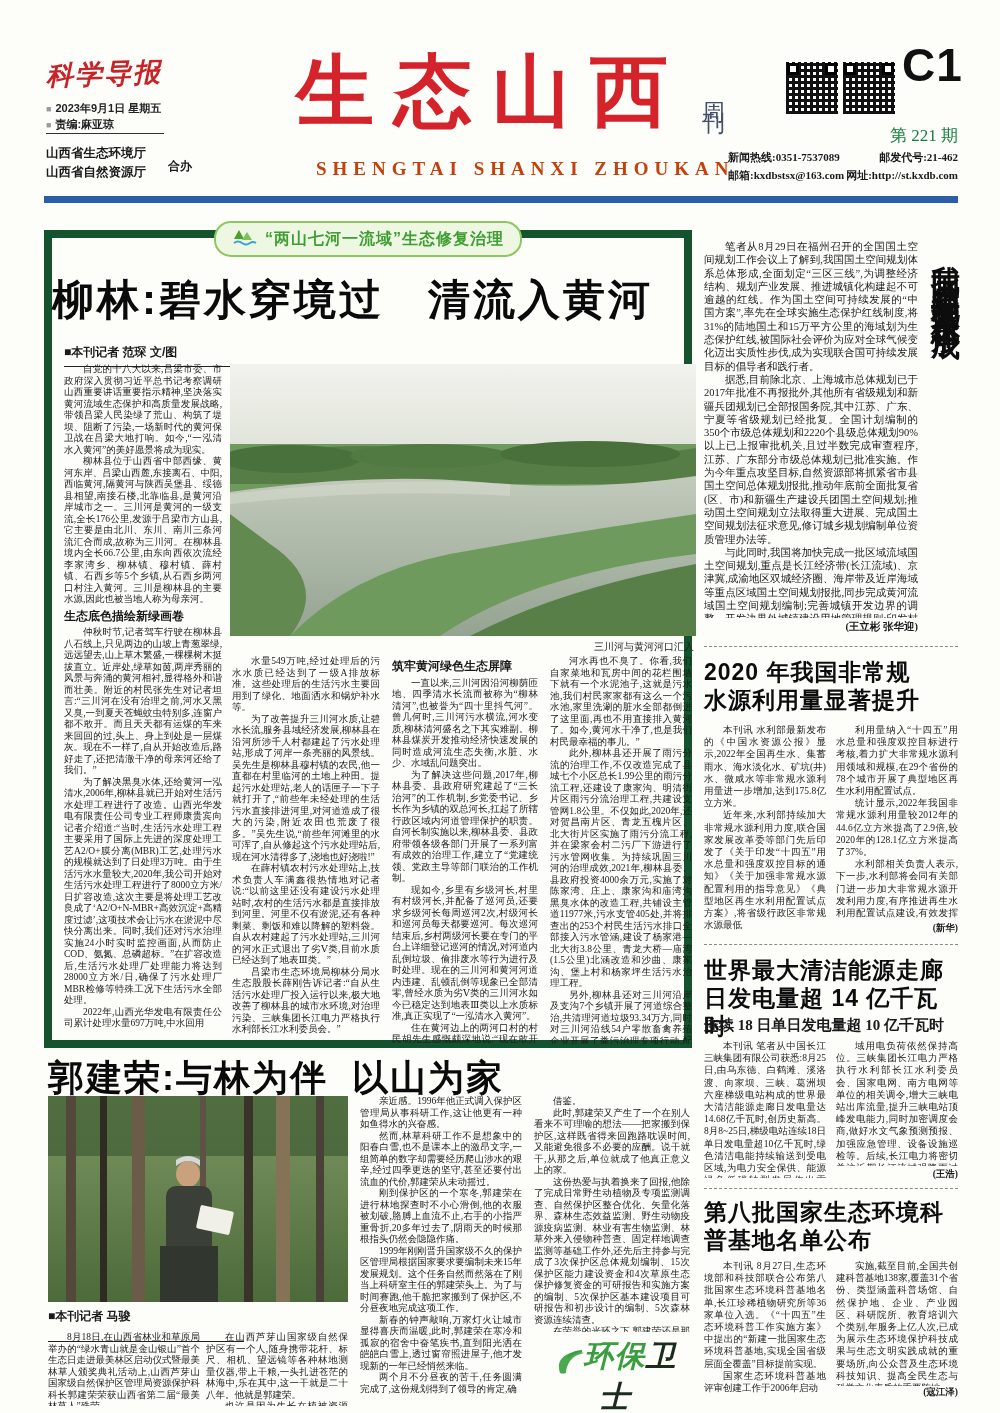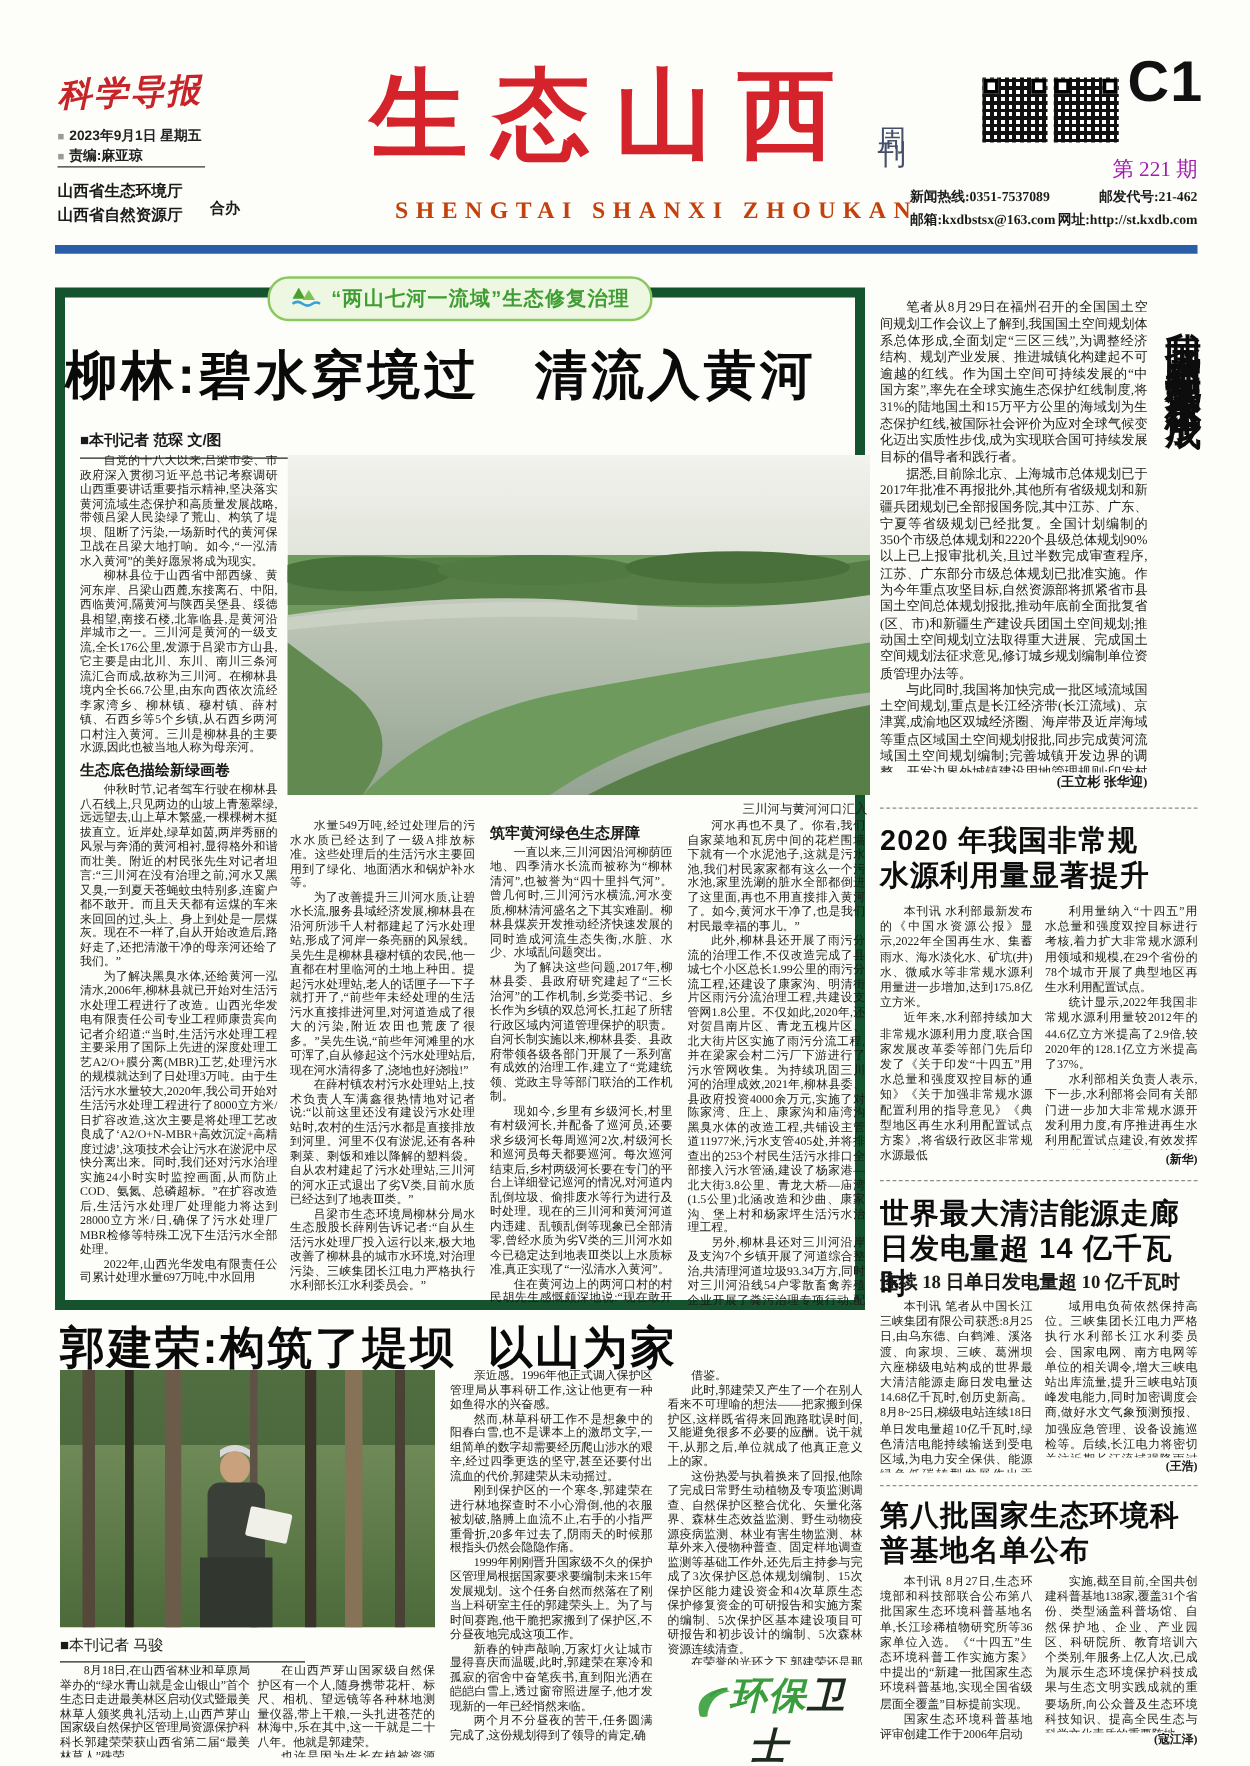--- a/index.html
+++ b/index.html
@@ -21,35 +21,35 @@
   #meta-rule{left:46px;top:133px;width:118px;border-top:1.5px solid #333;}
   .org-line{font-size:12.5px;font-weight:700;font-family:"Liberation Sans",sans-serif;line-height:19px;}
   #coop{left:168px;top:158px;font-size:12px;font-weight:700;font-family:"Liberation Sans",sans-serif;}
   #paper-title{left:296px;top:48px;width:400px;font-size:78px;line-height:88px;font-weight:900;color:#d5232b;letter-spacing:20px;font-family:"Liberation Serif",serif;white-space:nowrap;}
   #paper-sub{left:316px;top:158px;font-size:19px;font-weight:700;letter-spacing:6px;color:#c2410c;font-family:"Liberation Serif",serif;}
   #weekly{left:699px;top:84px;writing-mode:vertical-rl;text-orientation:upright;font-size:23px;letter-spacing:10px;color:#44506b;font-family:"Liberation Sans",sans-serif;}
   .qr{width:52px;height:52px;background:repeating-linear-gradient(0deg,#111 0 3px,transparent 3px 6px),repeating-linear-gradient(90deg,#111 0 3px,#fff 3px 6px);position:absolute;top:62px;}
   .qr:before,.qr:after{content:"";position:absolute;width:12px;height:12px;background:#fff;border:3px solid #000;box-sizing:border-box;}
   .qr:before{left:1px;top:1px;} .qr:after{right:1px;top:1px;}
   #page-code{left:902px;top:38px;font-size:46px;font-weight:600;font-family:"Liberation Sans",sans-serif;letter-spacing:1px;color:#111;}
-  #issue{left:890px;top:124px;font-size:17px;color:#a21caf;}
+  #issue{left:890px;top:124px;font-size:17px;color:#15803d;}
   .contact-row{position:absolute;left:728px;width:230px;display:flex;justify-content:space-between;font-size:11px;font-weight:700;}
   #blue-bar{left:44px;top:196px;width:914px;height:7px;background:#2a5fa7;}
   
   #main-box{left:44px;top:230px;width:648px;height:818px;border:8px solid #14532d;box-sizing:border-box;}
   #banner{left:50%;top:-17px;transform:translateX(-50%);height:32px;padding:0 16px;background:#eef7e2;border:2px solid #8cc860;border-radius:17px;display:flex;align-items:center;gap:7px;white-space:nowrap;}
   #banner-text{font-size:16px;font-weight:700;color:#3f9e33;font-family:"Liberation Sans",sans-serif;letter-spacing:1px;}
   #main-headline{left:0;top:34px;width:100%;display:flex;justify-content:flex-start;gap:44px;font-size:42px;letter-spacing:3px;}
   #main-byline{left:12px;top:106px;width:168px;font-size:12px;font-weight:700;font-family:"Liberation Sans",sans-serif;border-bottom:1.5px solid #222;padding-bottom:5px;}
   #main-photo{left:178px;top:126px;width:466px;height:272px;}
   #photo-caption{left:470px;top:402px;width:172px;font-size:10px;color:#222;text-align:right;}
   
   #bottom-headline{left:48px;top:1054px;display:flex;gap:24px;font-size:36px;letter-spacing:2px;}
   #bottom-photo{left:48px;top:1096px;width:300px;height:206px;}
-  #bottom-byline{left:48px;top:1308px;width:196px;font-size:12px;font-weight:400;font-family:"Liberation Sans",sans-serif;border-bottom:1.5px solid #222;padding-bottom:4px;}
+  #bottom-byline{left:48px;top:1308px;width:196px;font-size:12px;font-weight:700;font-family:"Liberation Sans",sans-serif;border-bottom:1.5px solid #222;padding-bottom:16px;}
   #hb-logo{left:540px;top:1336px;width:150px;text-align:center;}
   #hb-logo .zh{font-size:30px;font-weight:900;font-style:italic;color:#3a9e3f;font-family:"Liberation Serif",serif;letter-spacing:1px;}
   #hb-logo .zh .dark{color:#1d2b1d;}
   
   #sidebar{left:704px;top:232px;width:256px;height:1174px;}
   #s1-title{left:222px;top:10px;height:404px;writing-mode:vertical-rl;text-orientation:upright;font-size:29px;font-weight:800;letter-spacing:5px;font-family:"Liberation Serif",serif;color:#0d0d0d;}
   .sb-title{font-size:23px;line-height:28px;font-weight:800;font-family:"Liberation Sans",sans-serif;color:#0d0d0d;letter-spacing:1px;}
   #a3-sub{font-size:15px;font-weight:700;font-family:"Liberation Serif",serif;}
 </style>
 </head>
@@ -152,21 +152,21 @@
     <div>
         <p>河水再也不臭了。你看,我们自家菜地和瓦房中间的花栏围墙下就有一个水泥池子,这就是污水池,我们村民家家都有这么一个污水池,家里洗涮的脏水全部都倒进了这里面,再也不用直接排入黄河了。如今,黄河水干净了,也是我们村民最幸福的事儿。”</p>
         <p>此外,柳林县还开展了雨污分流的治理工作,不仅改造完成了县城七个小区总长1.99公里的雨污分流工程,还建设了康家沟、明清街片区雨污分流治理工程,共建设支管网1.8公里。不仅如此,2020年,还对贺昌南片区、青龙五槐片区、北大街片区实施了雨污分流工程,并在梁家会村二污厂下游进行了污水管网收集。为持续巩固三川河的治理成效,2021年,柳林县委、县政府投资4000余万元,实施了对陈家湾、庄上、康家沟和庙湾沟黑臭水体的改造工程,共铺设主管道11977米,污水支管405处,并将排查出的253个村民生活污水排口全部接入污水管涵,建设了杨家港—北大街3.8公里、青龙大桥—庙湾(1.5公里)北涵改造和沙曲、康家沟、堡上村和杨家坪生活污水治理工程。</p>
         <p>另外,柳林县还对三川河沿岸及支沟7个乡镇开展了河道综合整治,共清理河道垃圾93.34万方,同时对三川河沿线54户零散畜禽养殖企业开展了粪污治理专项行动,配套了粪污处理设施,杜绝了畜禽粪便直排三川河。</p>
       </div>
 
   </div>
 </div>
 
 <div class="abs hl" id="bottom-headline">
-  <span>郭建荣:构筑了堤坝</span>
+  <span>郭建荣:与林为伴</span>
     <span>以山为家</span>
 </div>
 <svg class="abs" id="bottom-photo" viewBox="0 0 300 206" preserveAspectRatio="none">
   <defs>
       <linearGradient id="fg" x1="0" y1="0" x2="0" y2="1">
         <stop offset="0" stop-color="#7d9763"></stop>
         <stop offset="1" stop-color="#4c6a3a"></stop>
       </linearGradient>
     </defs>
   <rect width="300" height="206" fill="url(#fg)"></rect>

